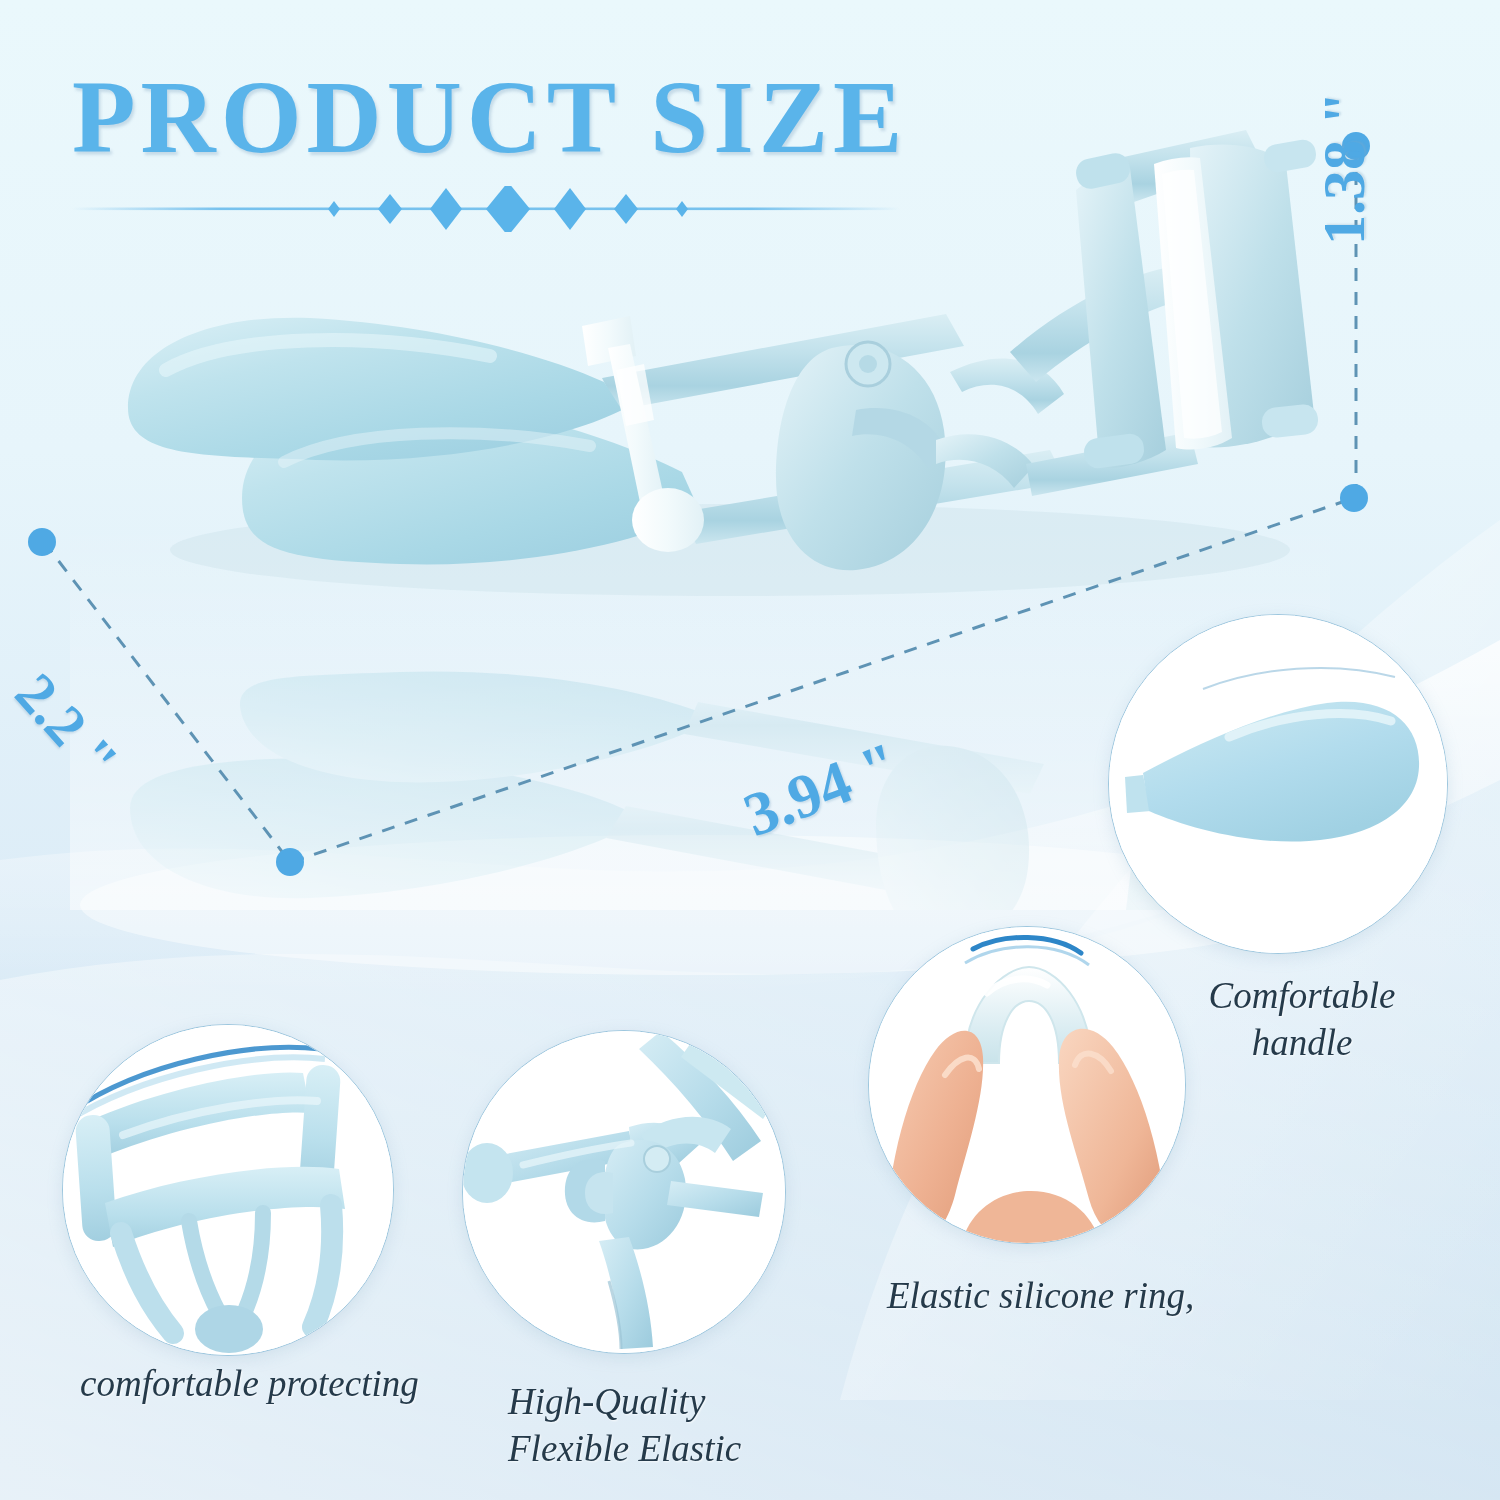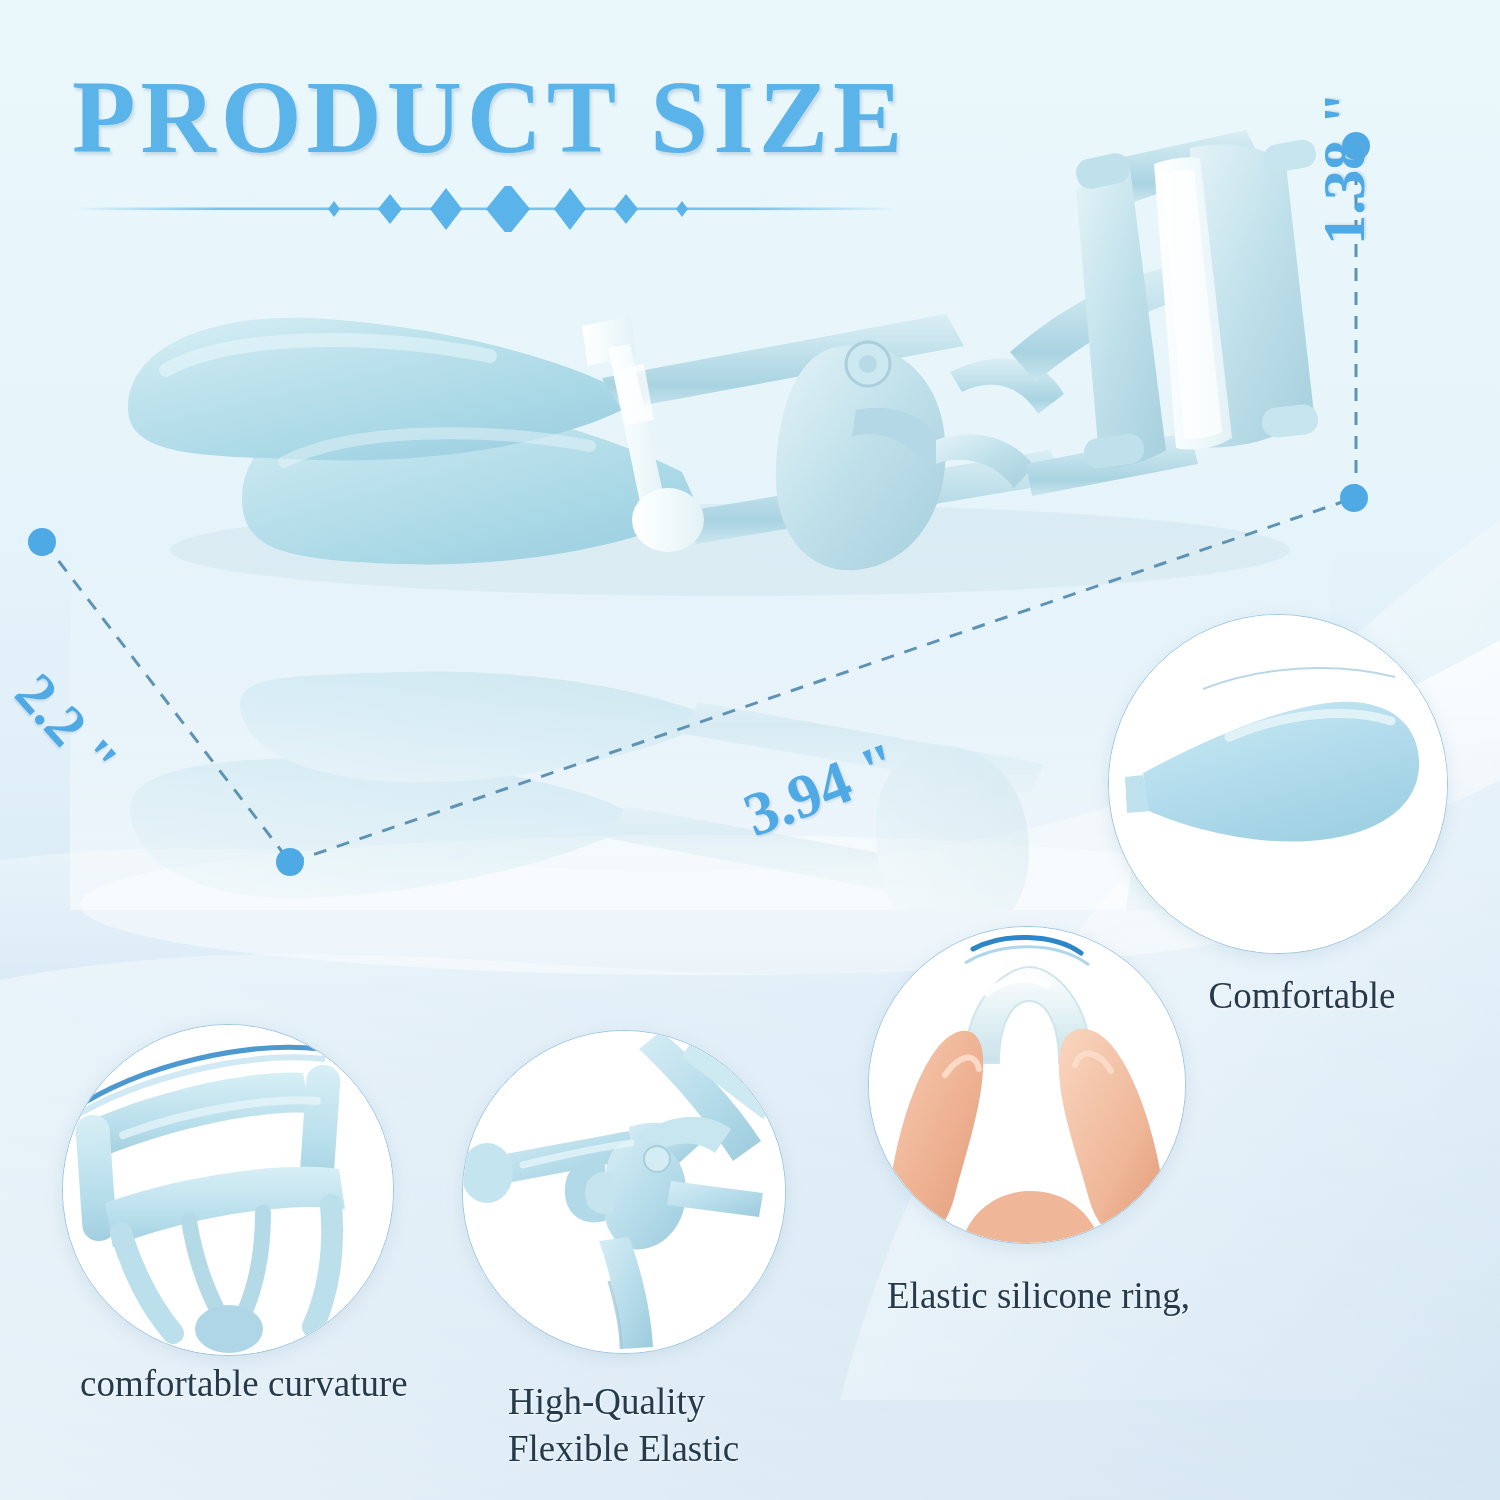--- a/index.html
+++ b/index.html
@@ -49,20 +49,21 @@
   .inset{
     position:absolute; border-radius:50%;
     background:#ffffff;
     border:1px solid #9cc6de;
     box-shadow:0 4px 16px rgba(120,160,190,.18);
     overflow:hidden;
   }
   .caption{
     position:absolute;
     font-family:"Liberation Serif", serif;
+    font-style:italic;
     color:#253a4a;
     font-size:37px; line-height:1.28;
     text-shadow:1px 1px 2px rgba(255,255,255,.75);
   }
   .cap-center{ text-align:center; }
 </style>
 </head>
 <body>
 
 <div id="stage">
@@ -238,20 +239,21 @@
       </defs>
       <rect width="338" height="338" fill="#ffffff"></rect>
       <path d="M16,162 L34,160 L42,196 L18,198 Z" fill="#bfe2ee"></path>
       <path d="M34,158 C90,128 160,96 218,88 C280,80 312,110 310,152 C308,196 262,222 200,226 C140,230 76,212 40,196 Z" fill="url(#h4)"></path>
       <path d="M120,122 C176,98 240,92 282,106" stroke="#e8f6fa" stroke-width="9" fill="none" opacity=".8" stroke-linecap="round"></path>
       <path d="M94,74 C150,52 224,46 286,62" stroke="#9cc6de" stroke-width="2" fill="none" opacity=".7"></path>
     </svg>
   </div>
   <div class="caption cap-center" style="left:1152px; top:972px; width:300px;">
     <div>Comfortable</div>
+    <div>handle</div>
   </div>
 
   <div class="inset" style="left:868px; top:926px; width:316px; height:316px;">
     <svg viewBox="0 0 316 316" width="316" height="316">
       <defs>
         <linearGradient id="skin1" x1="0" y1="0" x2="1" y2="1">
           <stop offset="0%" stop-color="#f7cdb4"></stop>
           <stop offset="55%" stop-color="#eeb192"></stop>
           <stop offset="100%" stop-color="#e09b78"></stop>
         </linearGradient>
@@ -300,21 +302,21 @@
       <path d="M42,178 C120,150 222,136 276,144 L282,184 C228,176 122,192 50,222 Z" fill="url(#fr1)"></path>
       <path d="M58,208 C72,252 88,282 110,308" stroke="#bcdfec" stroke-width="22" fill="none" stroke-linecap="round"></path>
       <path d="M268,180 C272,226 266,266 250,302" stroke="#bcdfec" stroke-width="22" fill="none" stroke-linecap="round"></path>
       <path d="M126,196 C132,232 142,262 156,288" stroke="#b4dae8" stroke-width="16" fill="none" stroke-linecap="round"></path>
       <path d="M200,188 C200,226 194,258 182,286" stroke="#b4dae8" stroke-width="16" fill="none" stroke-linecap="round"></path>
       <ellipse cx="166" cy="304" rx="34" ry="24" fill="#aed6e6"></ellipse>
       <path d="M60,110 C130,84 210,72 254,76" stroke="#eaf7fb" stroke-width="8" fill="none" opacity=".7" stroke-linecap="round"></path>
     </svg>
   </div>
   <div class="caption" style="left:80px; top:1360px; width:420px;">
-    <div>comfortable curvature</div>
+    <div>comfortable protecting</div>
   </div>
 
   <div class="inset" style="left:462px; top:1030px; width:322px; height:322px;">
     <svg viewBox="0 0 322 322" width="322" height="322">
       <defs>
         <linearGradient id="sp1" x1="0" y1="0" x2="1" y2="1">
           <stop offset="0%" stop-color="#d6edf5"></stop>
           <stop offset="55%" stop-color="#b6dcea"></stop>
           <stop offset="100%" stop-color="#9ccbdd"></stop>
         </linearGradient>

